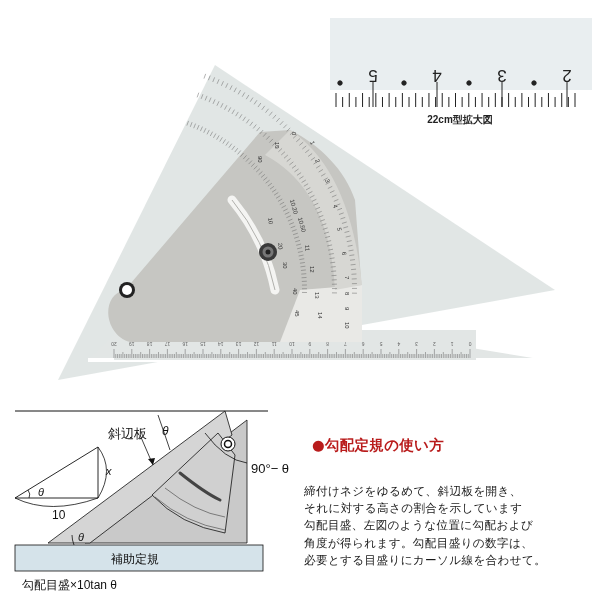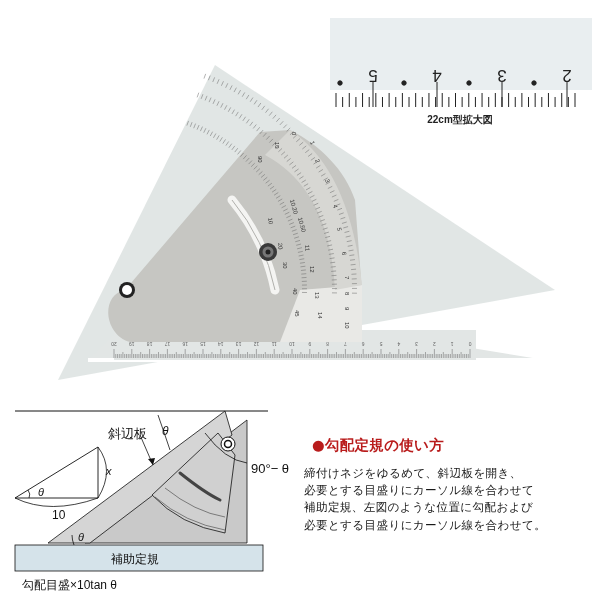--- a/index.html
+++ b/index.html
@@ -11,21 +11,21 @@
     position: absolute; left: 340px; top: 113px; width: 240px; text-align: center;
     font-family: "Liberation Sans", sans-serif; font-size: 10px; font-weight: bold; color: #222;
   }
   .guide-title {
     position: absolute; left: 300px; top: 436px;
     font-family: "DejaVu Sans", sans-serif; font-size: 14.5px; font-weight: bold; color: #b91c1c;
     letter-spacing: 0.3px;
     margin-left: 12px;
   }
   .guide-body {
-    position: absolute; left: 304px; top: 465px; width: 294px;
+    position: absolute; left: 304px; top: 483px; width: 294px;
     font-family: "DejaVu Sans", sans-serif; font-size: 11.6px; line-height: 17.2px; color: #1a1a1a;
     letter-spacing: 0.35px;
   }
   .guide-body div { white-space: nowrap; }
   .svg-text { font-family: "Liberation Sans", sans-serif; }
 </style>
 </head>
 <body>
 
 <svg id="photo" viewBox="0 0 600 380" xmlns="http://www.w3.org/2000/svg">
@@ -591,16 +591,17 @@
     <text x="52" y="124" font-size="12">10</text>
     <text x="106" y="80" font-size="11" font-style="italic">x</text>
     <text x="111" y="168" font-size="12">補助定規</text>
     <text x="22" y="194" font-size="12">勾配目盛×10tan θ</text>
   </g>
 </svg>
 
 <div class="guide-title">●勾配定規の使い方</div>
 <div class="guide-body">
   <div>締付けネジをゆるめて、斜辺板を開き、</div>
-  <div>必要とする目盛りにカーソル線を合わせて</div>
-  <div>補助定規、左図のような位置に勾配および</div>
+  <div>それに対する高さの割合を示しています</div>
+  <div>勾配目盛、左図のような位置に勾配および</div>
+  <div>角度が得られます。勾配目盛りの数字は、</div>
   <div>必要とする目盛りにカーソル線を合わせて。</div>
 </div>
 
 </body></html>

